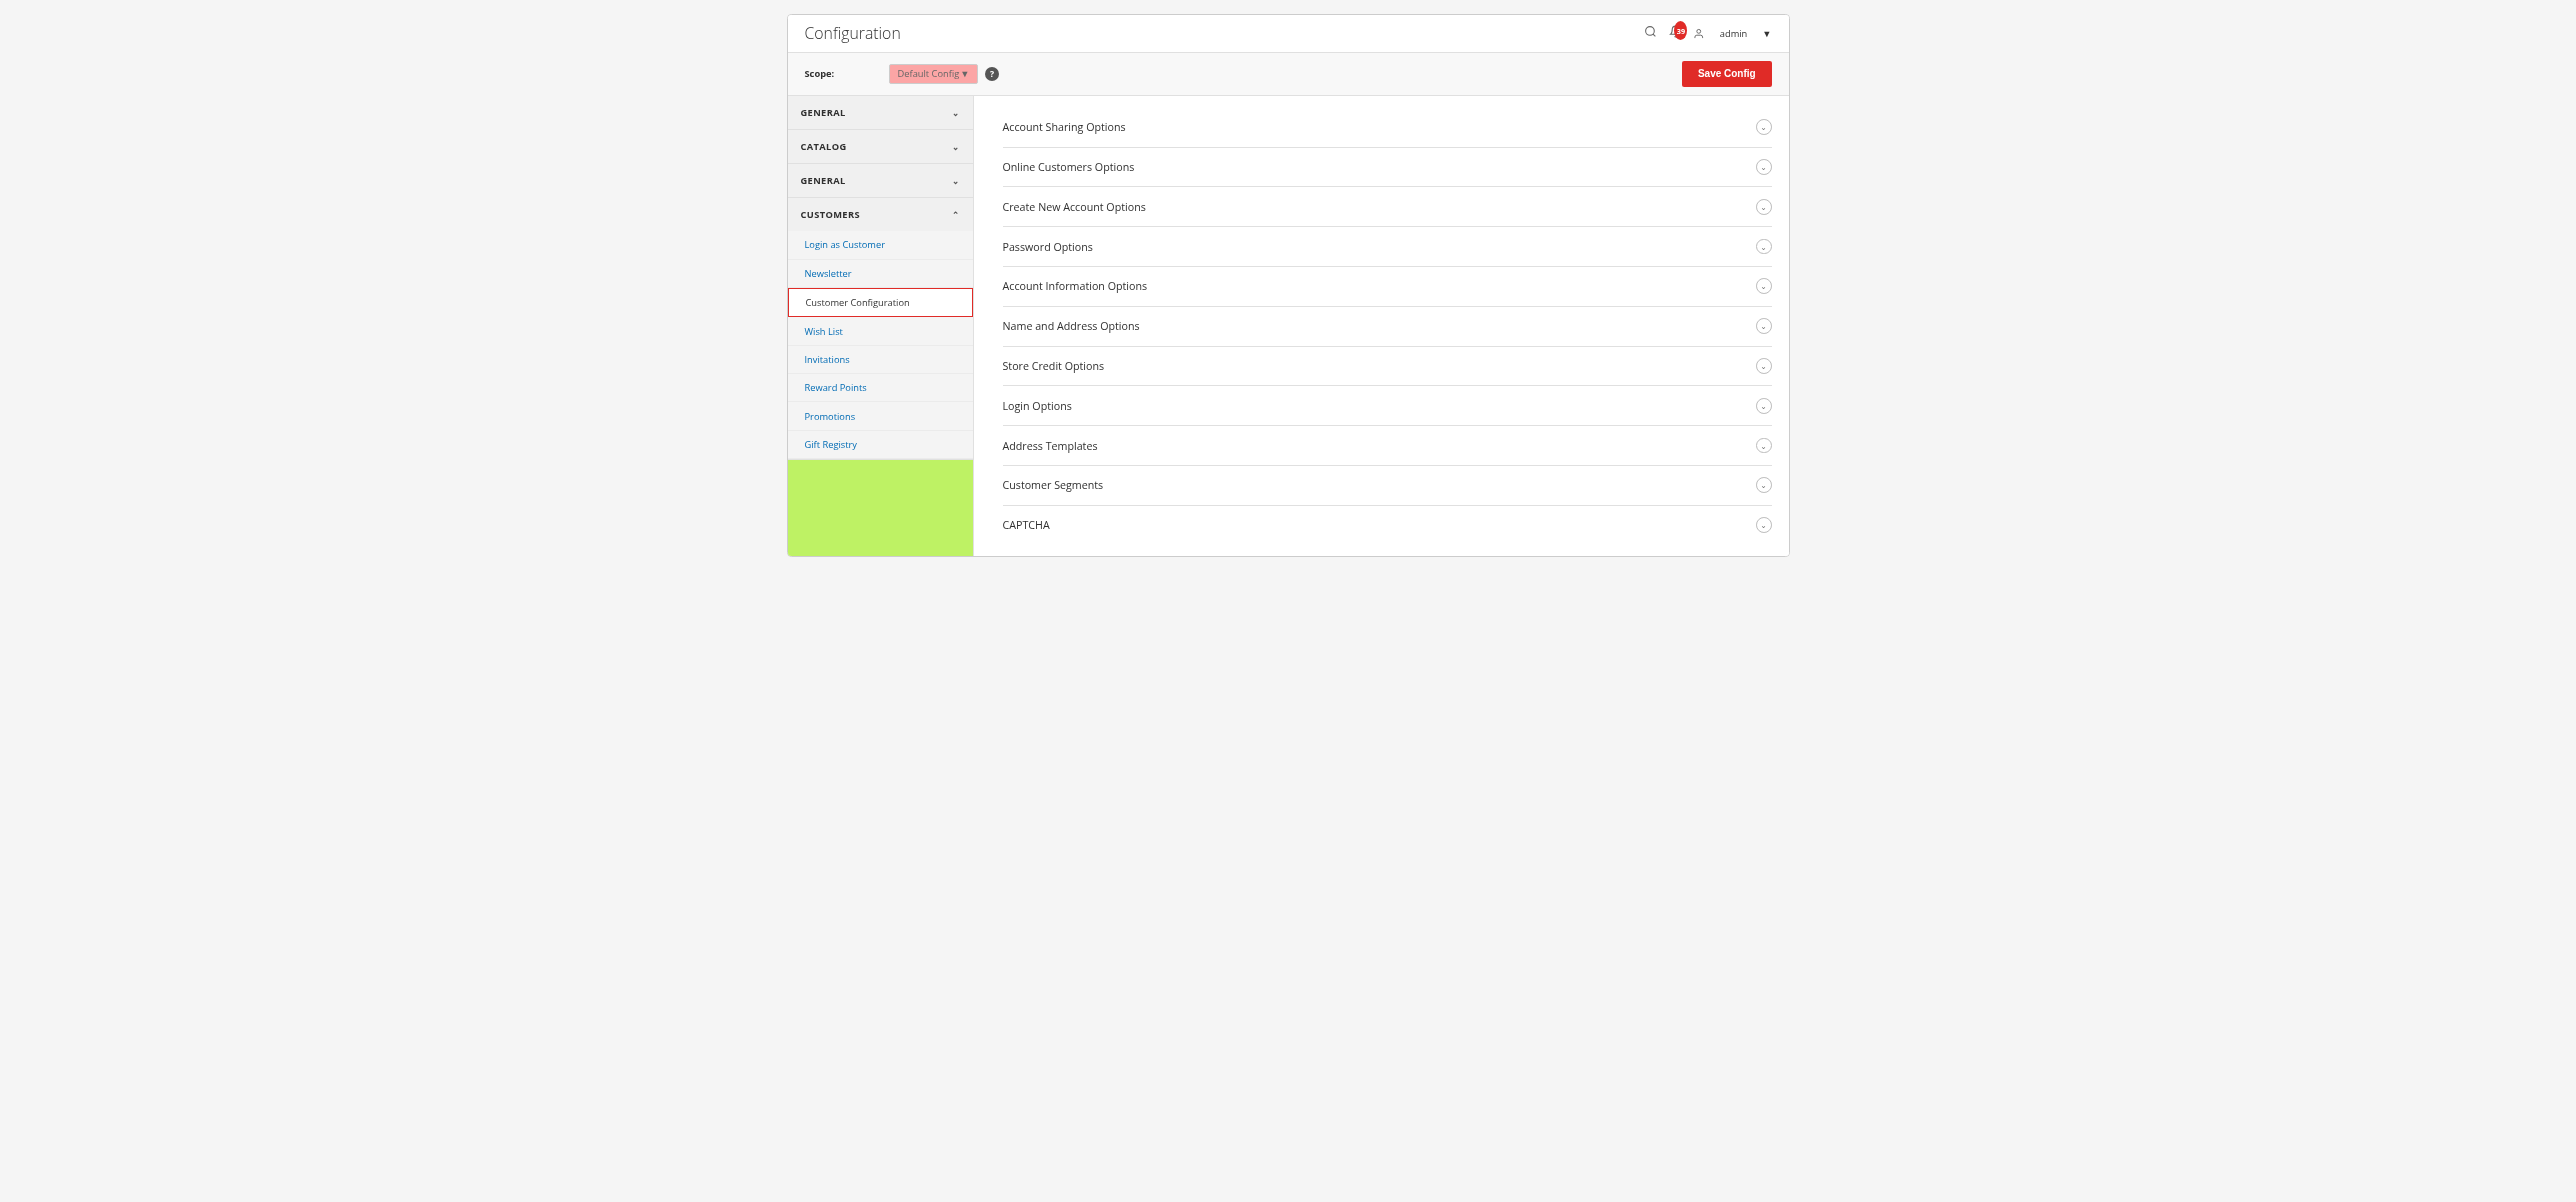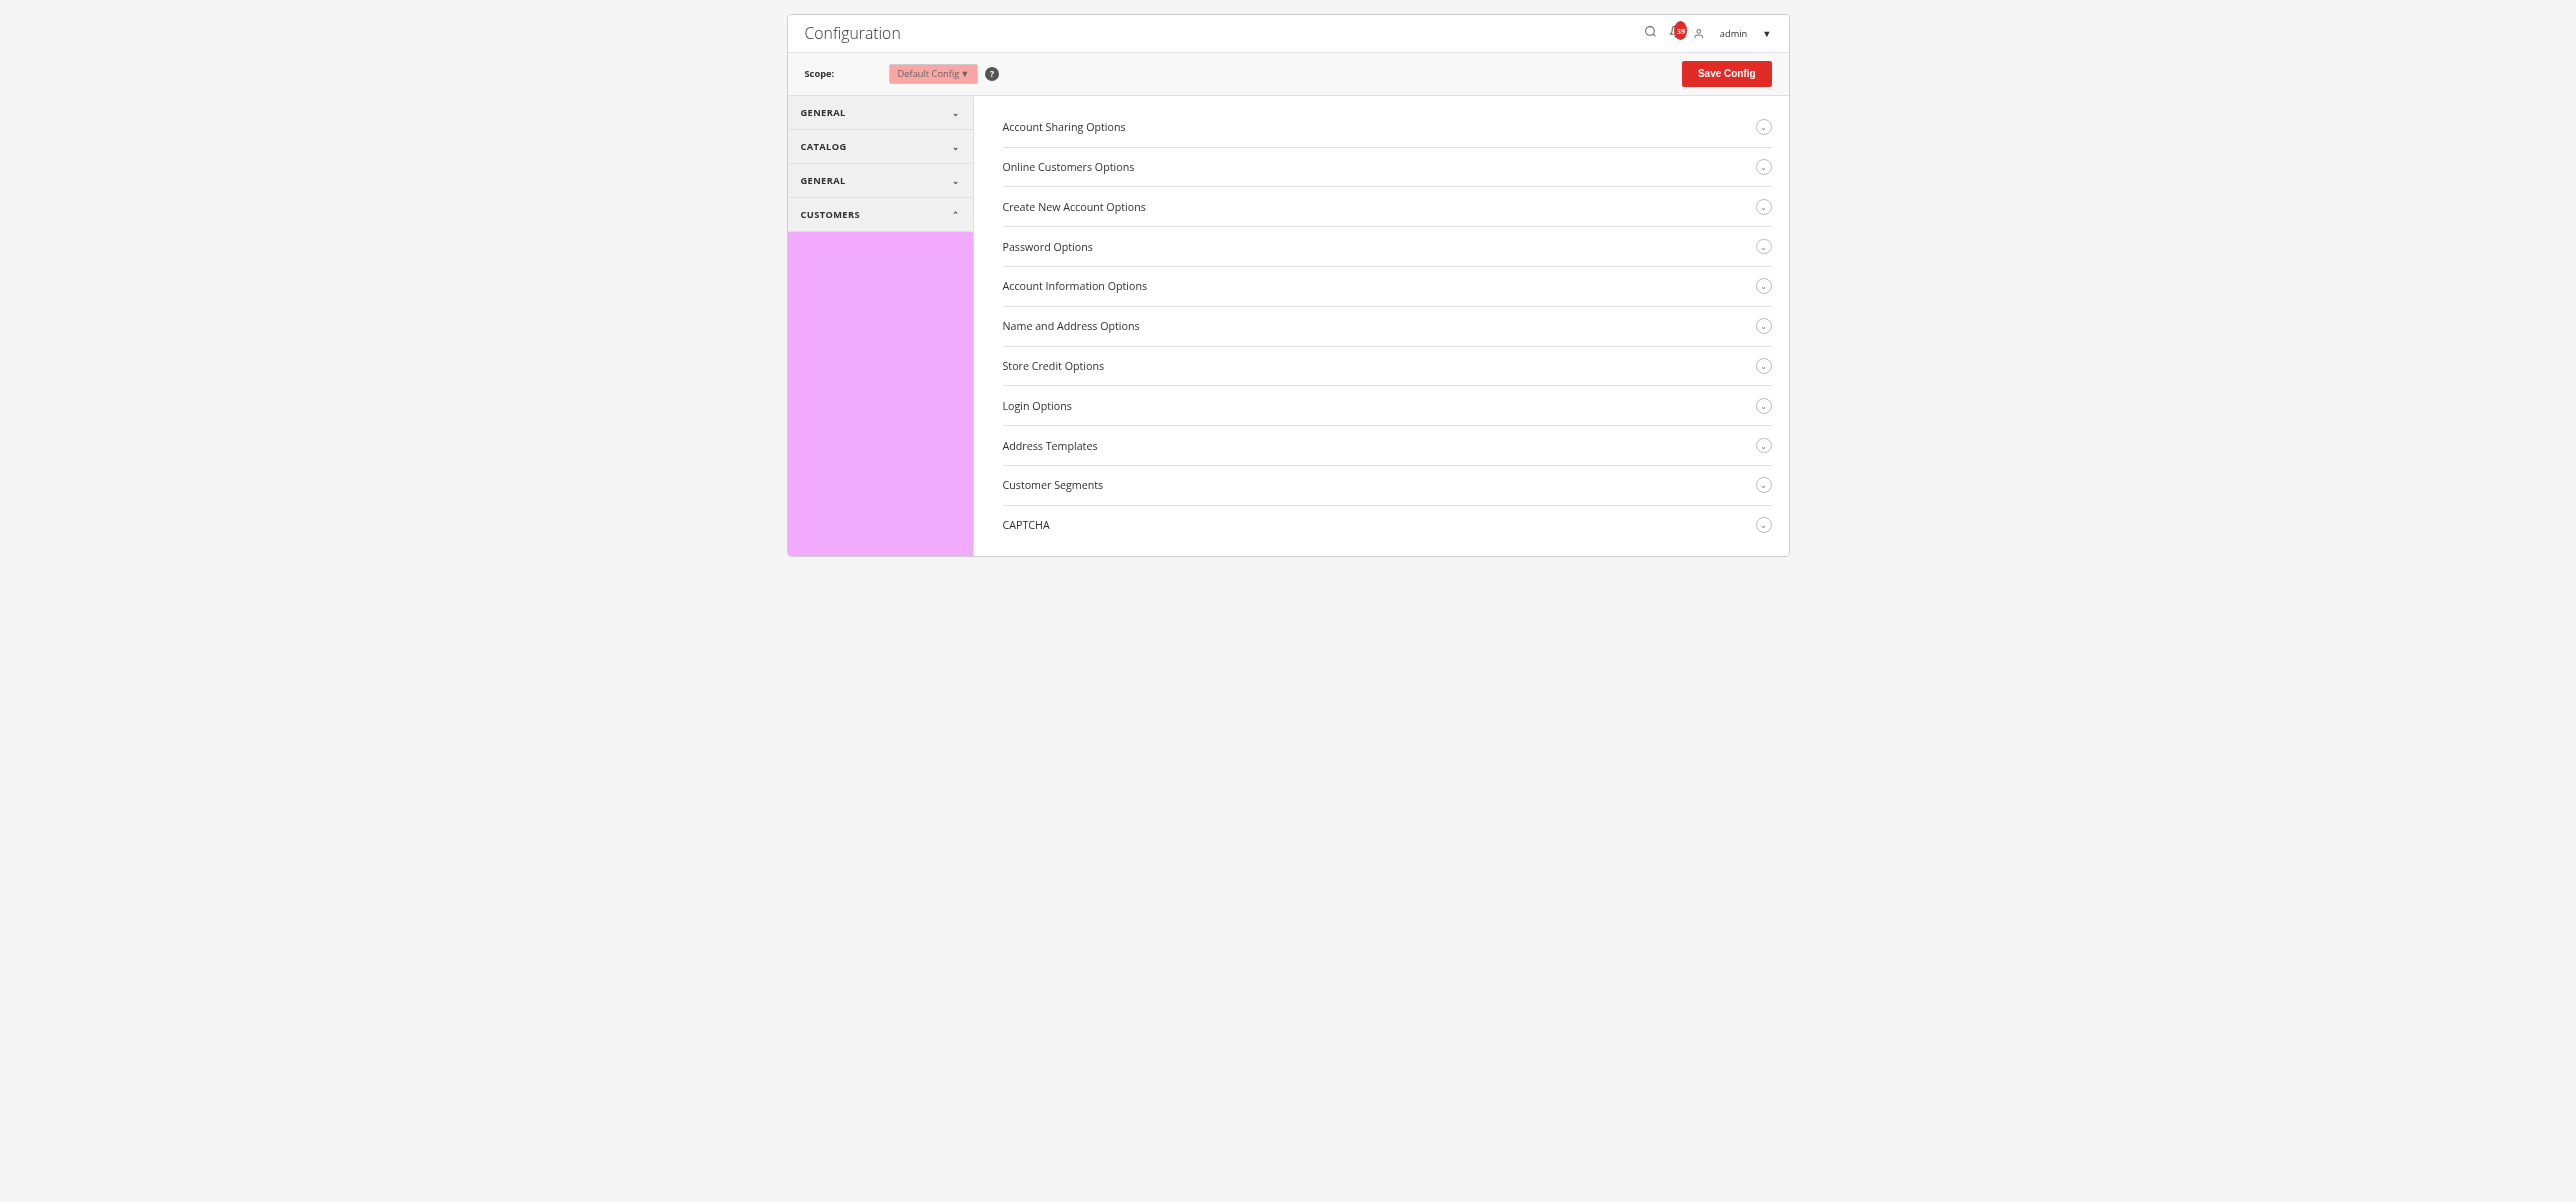--- a/index.html
+++ b/index.html
@@ -128,21 +128,21 @@
     
     .main-content {
       display: flex;
       min-height: 430px;
     }
 
     
     .sidebar {
       width: 186px;
       flex-shrink: 0;
-      background: #f0abfc;
+      background: #bef264;
       border-right: 0.7px solid #e0e0e0;
     }
     .sidebar-section {
       border-bottom: 0.7px solid #e0e0e0;
     }
     .sidebar-section-header {
       display: flex;
       align-items: center;
       justify-content: space-between;
       padding: 10px 13px;
@@ -284,20 +284,30 @@
           <span>GENERAL</span>
           <span class="chevron">⌄</span>
         </div>
       </div>
 
       <div class="sidebar-section">
         <div class="sidebar-section-header">
           <span>CUSTOMERS</span>
           <span class="chevron">⌃</span>
         </div>
+        <div class="sidebar-subsection sidebar-customers-expanded">
+          <div class="sidebar-item">Login as Customer</div>
+          <div class="sidebar-item">Newsletter</div>
+          <div class="sidebar-item active">Customer Configuration</div>
+          <div class="sidebar-item">Wish List</div>
+          <div class="sidebar-item">Invitations</div>
+          <div class="sidebar-item">Reward Points</div>
+          <div class="sidebar-item">Promotions</div>
+          <div class="sidebar-item">Gift Registry</div>
+        </div>
       </div>
 
     </div>
 
     <div class="right-content">
       <div class="config-section-row">
         <span class="config-section-title">Account Sharing Options</span>
         <span class="expand-icon">⌄</span>
       </div>
       <div class="config-section-row">

